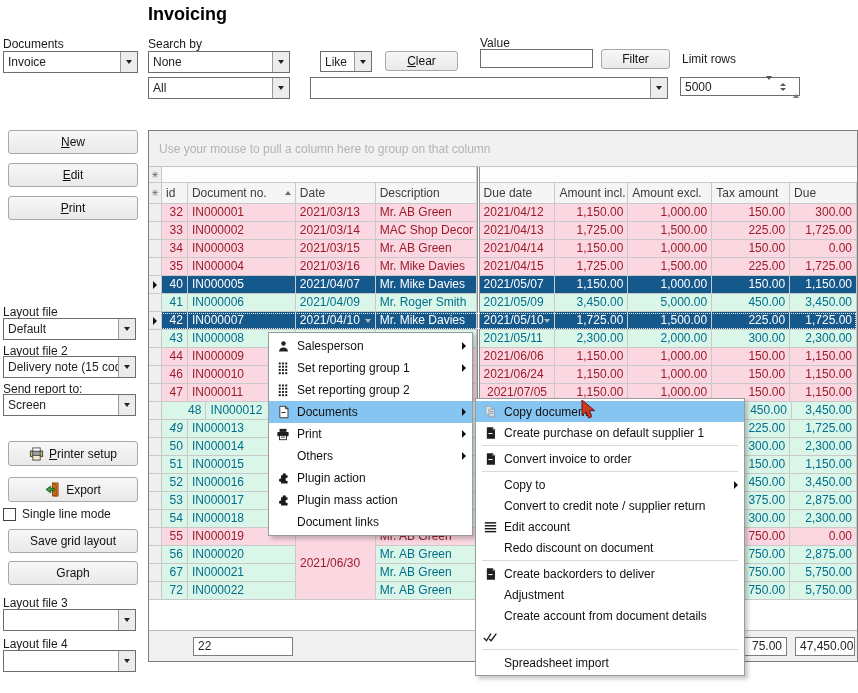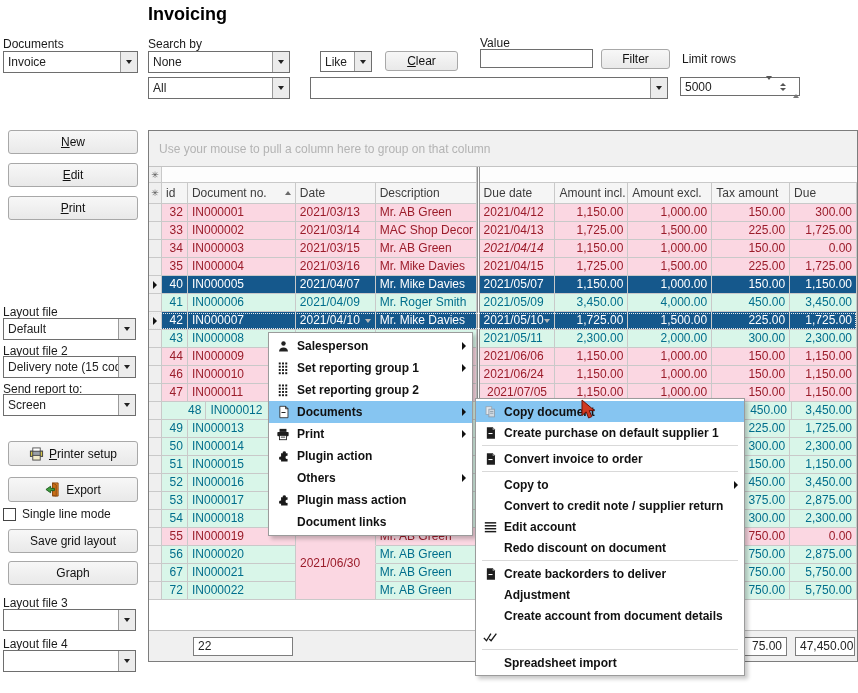--- a/index.html
+++ b/index.html
@@ -55,21 +55,21 @@
   .cellarrow { margin-left:auto; border-top-color:#b9b9b9; }
   #mergedate { left:147px; top:396px; width:80px; height:71px; display:flex; align-items:center; padding-left:4px;
                color:var(--pink-tx); font-size:12px; pointer-events:none; }
   #gfooter { left:0px; top:499px; width:708px; height:31px; background:#f0f0f0; border-top:1px solid #bdbdbd; }
   .sumbox { position:absolute; top:6px; height:19px; background:#fff; border:1px solid #7d7d7d; font-size:12px; line-height:17px; padding:0 4px; }
 
   
   .menu { position:absolute; background:#fff; border:1px solid #9b9b9b; box-shadow:3px 3px 4px rgba(0,0,0,0.22); padding:2px 0; }
   .mitem { display:flex; align-items:center; font-size:12px; color:#111; }
   .mitem .mico { width:28px; display:flex; align-items:center; justify-content:center; }
-  .mitem .mlabel { flex:1; white-space:nowrap; overflow:hidden;font-weight:bold; }
+  .mitem .mlabel { flex:1; white-space:nowrap; overflow:hidden; }
   .mitem .marrow { width:16px; display:flex; justify-content:center; }
   .mitem.hl { background:var(--hl); }
   .msep { height:1px; background:#d9d9d9; margin:2px 6px; }
   #ctxmenu { left:268px; top:332px; width:205px; }
   #ctxmenu .mitem { height:22px; }
   #submenu { left:475px; top:398px; width:270px; }
   #submenu .mitem { height:21px; }
 
   svg { display:block; }
   #cursor { left:581px; top:399px; pointer-events:none; z-index:50; }
@@ -336,21 +336,21 @@
         <span class="cell" style="width: 108px;">
           <span>IN000003</span>
         </span>
         <span class="cell" style="width: 80px;">
           <span>2021/03/15</span>
         </span>
         <span class="cell" style="width: 101px;">
           <span>Mr. AB Green</span>
         </span>
         <span class="vdiv"></span>
-        <span class="cell" style="width: 76px; font-style: italic;">
+        <span class="cell" style="width: 76px;">
           <span>2021/04/14</span>
         </span>
         <span class="cell r" style="width: 73px;">
           <span>1,150.00</span>
         </span>
         <span class="cell r" style="width: 84px;">
           <span>1,000.00</span>
         </span>
         <span class="cell r" style="width: 78px;">
           <span>150.00</span>
@@ -438,21 +438,21 @@
           <span>Mr. Roger Smith</span>
         </span>
         <span class="vdiv"></span>
         <span class="cell" style="width: 76px;">
           <span>2021/05/09</span>
         </span>
         <span class="cell r" style="width: 73px;">
           <span>3,450.00</span>
         </span>
         <span class="cell r" style="width: 84px;">
-          <span>4,000.00</span>
+          <span>5,000.00</span>
         </span>
         <span class="cell r" style="width: 78px;">
           <span>450.00</span>
         </span>
         <span class="cell r" style="width: 67px;">
           <span>3,450.00</span>
         </span>
       </div>
       <div class="row sel focus">
         <span class="ind">
@@ -639,21 +639,21 @@
         </span>
         <span class="cell r" style="width: 78px;">
           <span>450.00</span>
         </span>
         <span class="cell r" style="width: 67px;">
           <span>3,450.00</span>
         </span>
       </div>
       <div class="row mint">
         <span class="ind"></span>
-        <span class="cell r" style="width: 26px;">
+        <span class="cell r" style="width: 26px; font-style: italic;">
           <span>49</span>
         </span>
         <span class="cell" style="width: 108px;">
           <span>IN000013</span>
         </span>
         <span class="cell" style="width: 80px;">
           <span></span>
         </span>
         <span class="cell" style="width: 101px;">
           <span></span>
@@ -1041,34 +1041,34 @@
           <rect x="4" y="8.5" width="8" height="5" fill="#fff" stroke="#1f1f1f"></rect>
           <rect x="5.5" y="10" width="5" height="1" fill="#1f1f1f"></rect>
         </svg>
       </span>
       <span class="mlabel">Print</span>
       <span class="marrow">
         <span class="tri-right"></span>
       </span>
     </div>
     <div class="mitem">
-      <span class="mico">
-        <svg width="13" height="13" viewBox="0 0 16 16">
-          <path d="M5 4h2.2a1.9 1.9 0 1 1 3.6 0H13v3.2a1.9 1.9 0 1 0 0 3.6V14H5v-2.2a1.9 1.9 0 1 1 0-3.6z" fill="#1a1a1a"></path>
-        </svg>
-      </span>
-      <span class="mlabel">Plugin action</span>
-      <span class="marrow"></span>
-    </div>
-    <div class="mitem">
       <span class="mico"></span>
       <span class="mlabel">Others</span>
       <span class="marrow">
         <span class="tri-right"></span>
       </span>
+    </div>
+    <div class="mitem">
+      <span class="mico">
+        <svg width="13" height="13" viewBox="0 0 16 16">
+          <path d="M5 4h2.2a1.9 1.9 0 1 1 3.6 0H13v3.2a1.9 1.9 0 1 0 0 3.6V14H5v-2.2a1.9 1.9 0 1 1 0-3.6z" fill="#1a1a1a"></path>
+        </svg>
+      </span>
+      <span class="mlabel">Plugin action</span>
+      <span class="marrow"></span>
     </div>
     <div class="mitem">
       <span class="mico">
         <svg width="13" height="13" viewBox="0 0 16 16">
           <path d="M5 4h2.2a1.9 1.9 0 1 1 3.6 0H13v3.2a1.9 1.9 0 1 0 0 3.6V14H5v-2.2a1.9 1.9 0 1 1 0-3.6z" fill="#1a1a1a"></path>
         </svg>
       </span>
       <span class="mlabel">Plugin mass action</span>
       <span class="marrow"></span>
     </div>

